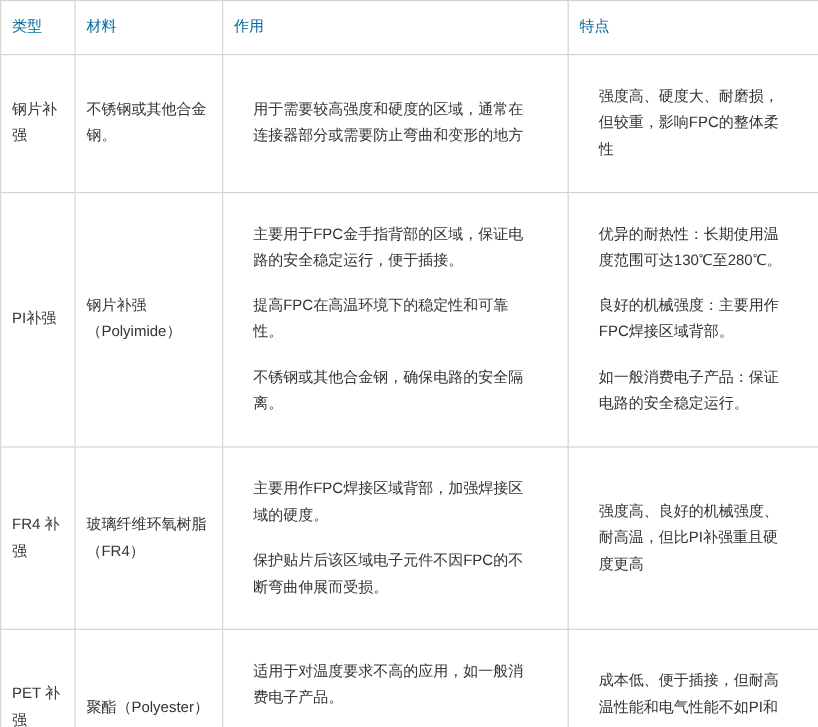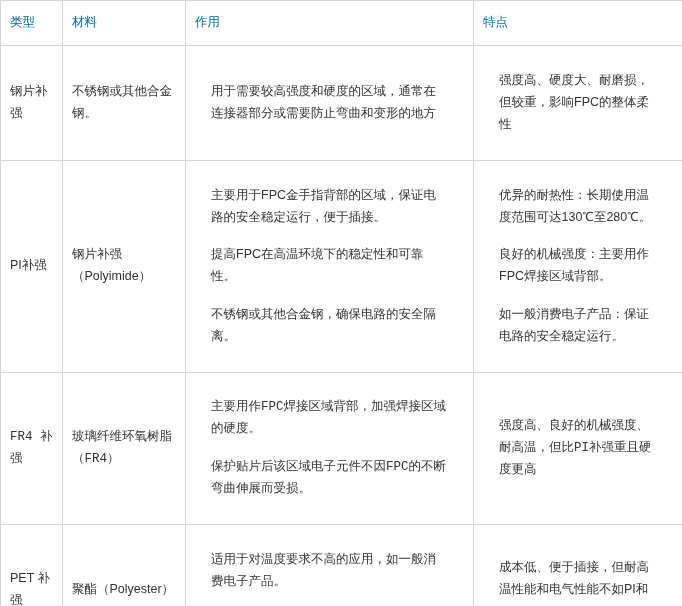--- a/index.html
+++ b/index.html
@@ -35,21 +35,21 @@
     font-weight: normal;
   }
   table.spec-table thead th {
     height: 32px;
     padding-top: 6px;
     padding-bottom: 6px;
     color: #0369a1;
   }
   .row-steel  td { height: 82px; }
   .row-pi     td { height: 190px; }
-  .row-fr4    td { height: 120px; font-family: Liberation Mono, monospace; }
+  .row-fr4    td { height: 120px; }
   .row-pet    td { height: 100px; }
 
   .cell-lines p {
     margin: 16px;
   }
   .link {
     color: #0f766e;
     text-decoration: underline;
     cursor: pointer;
   }

